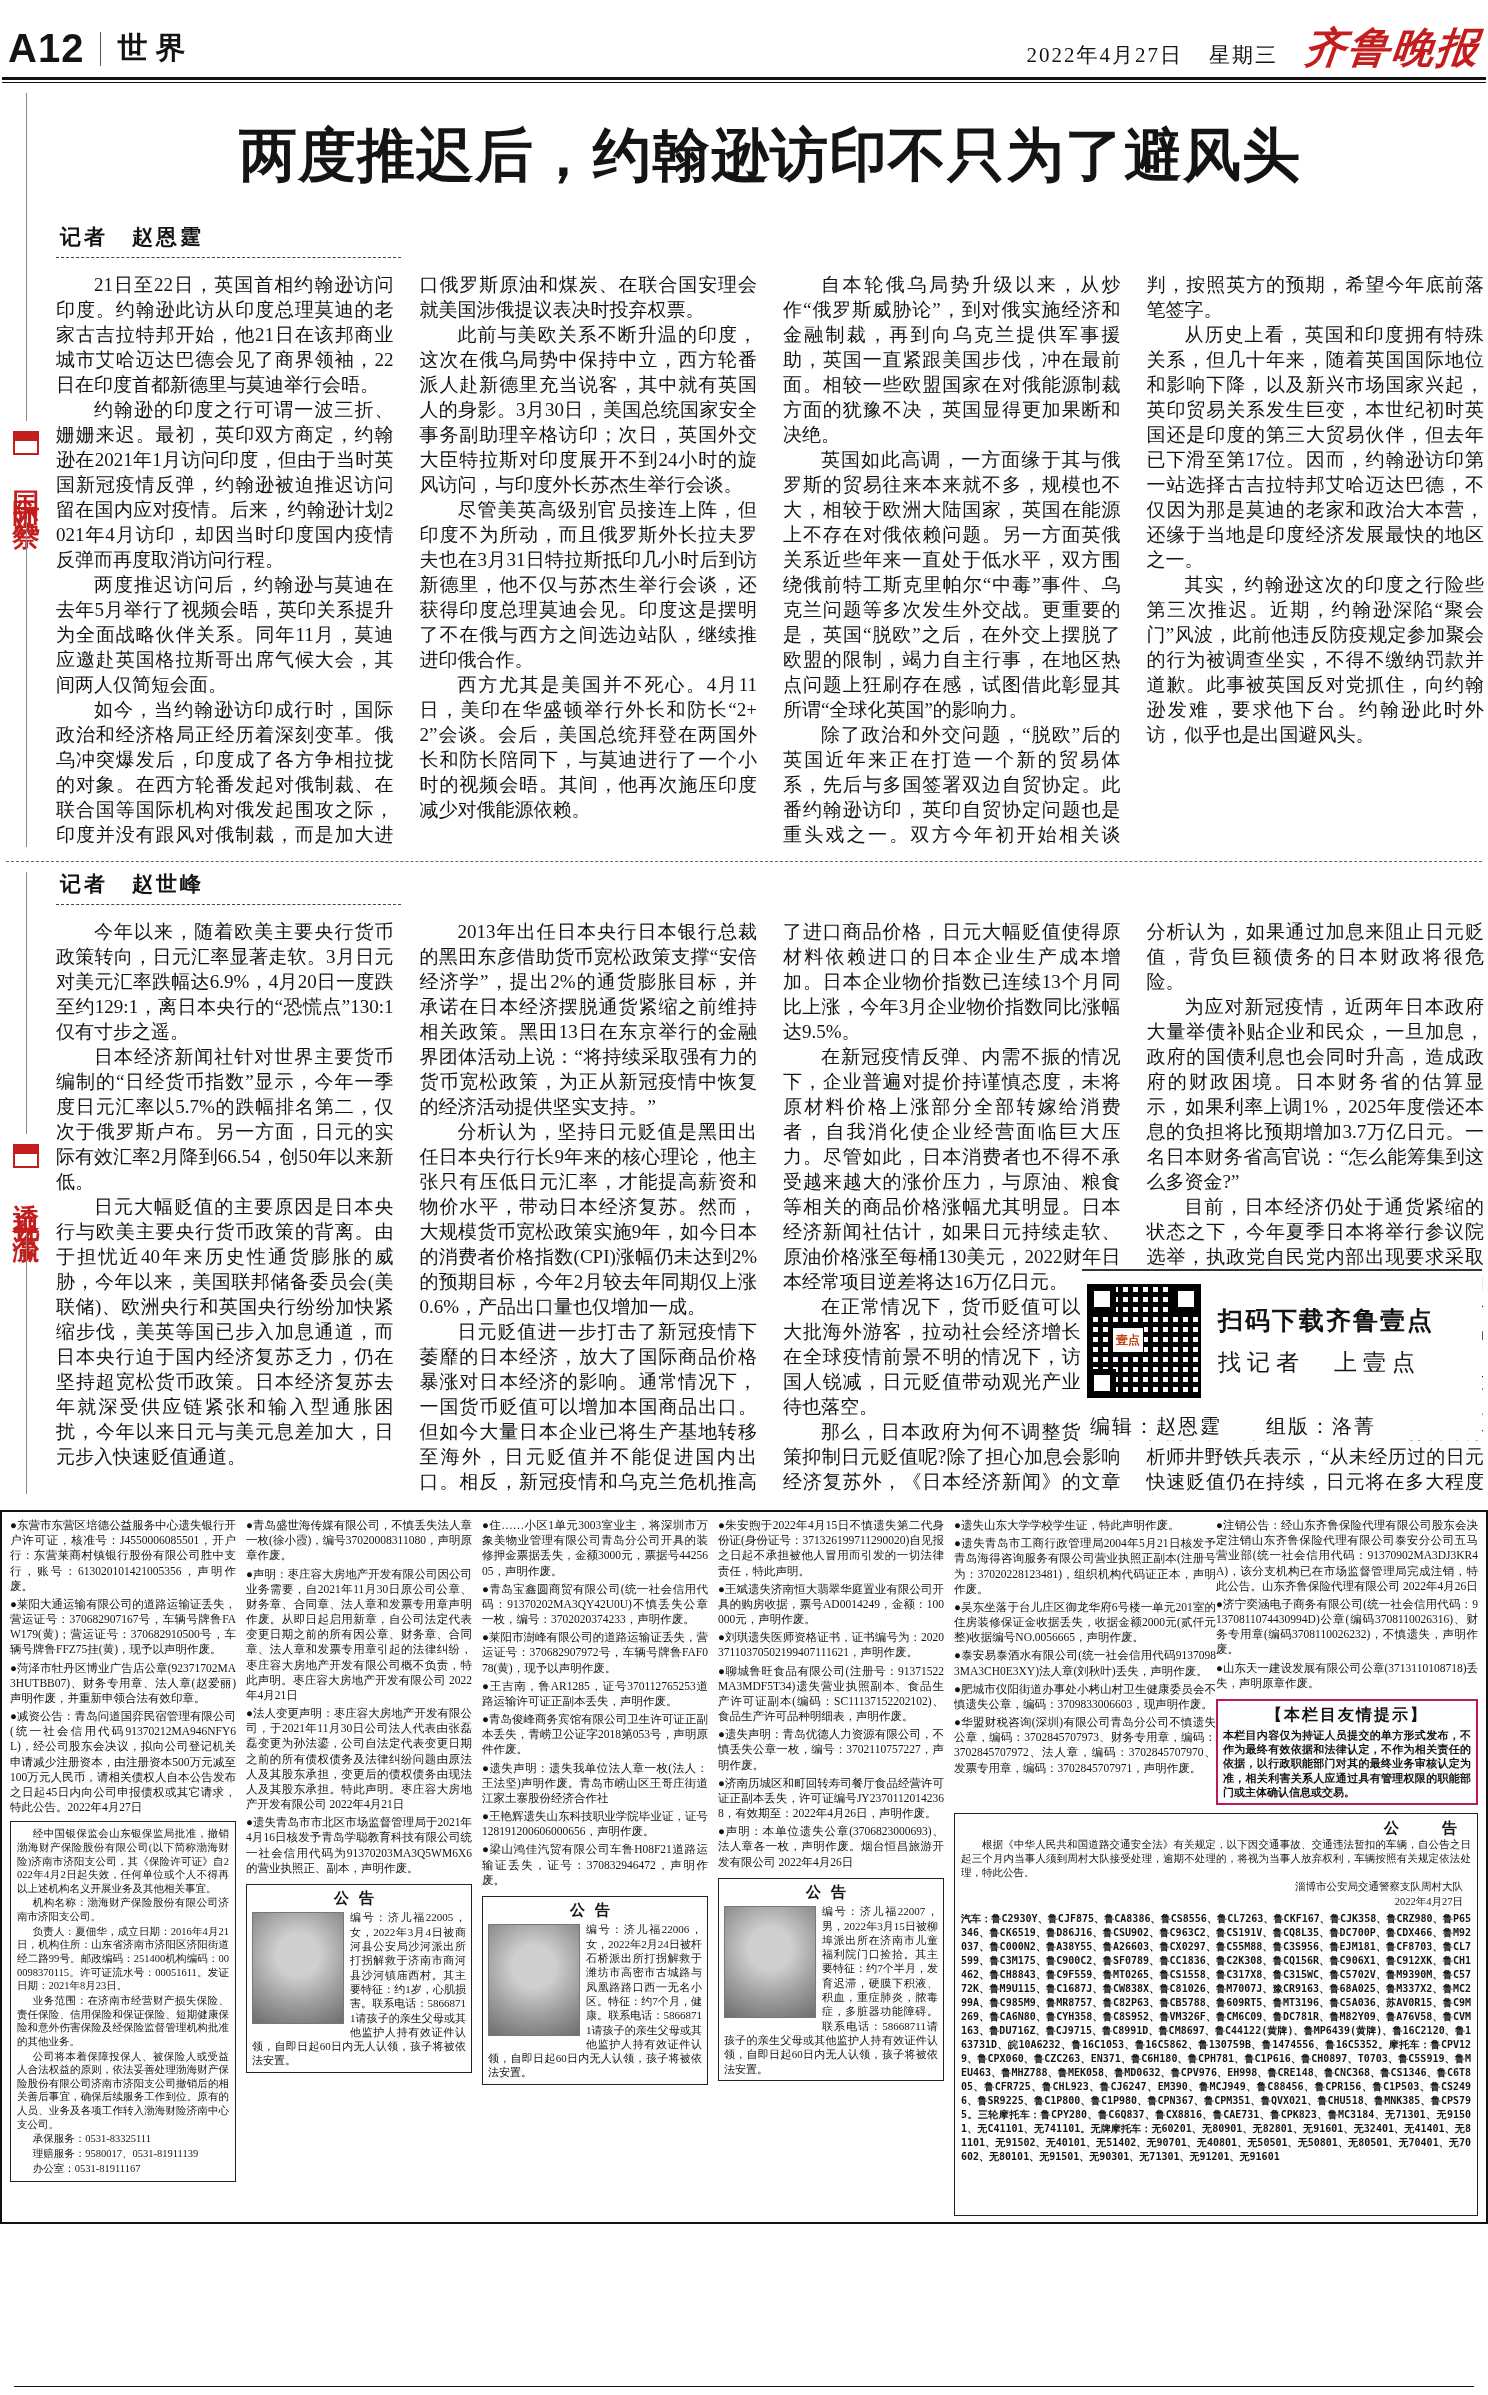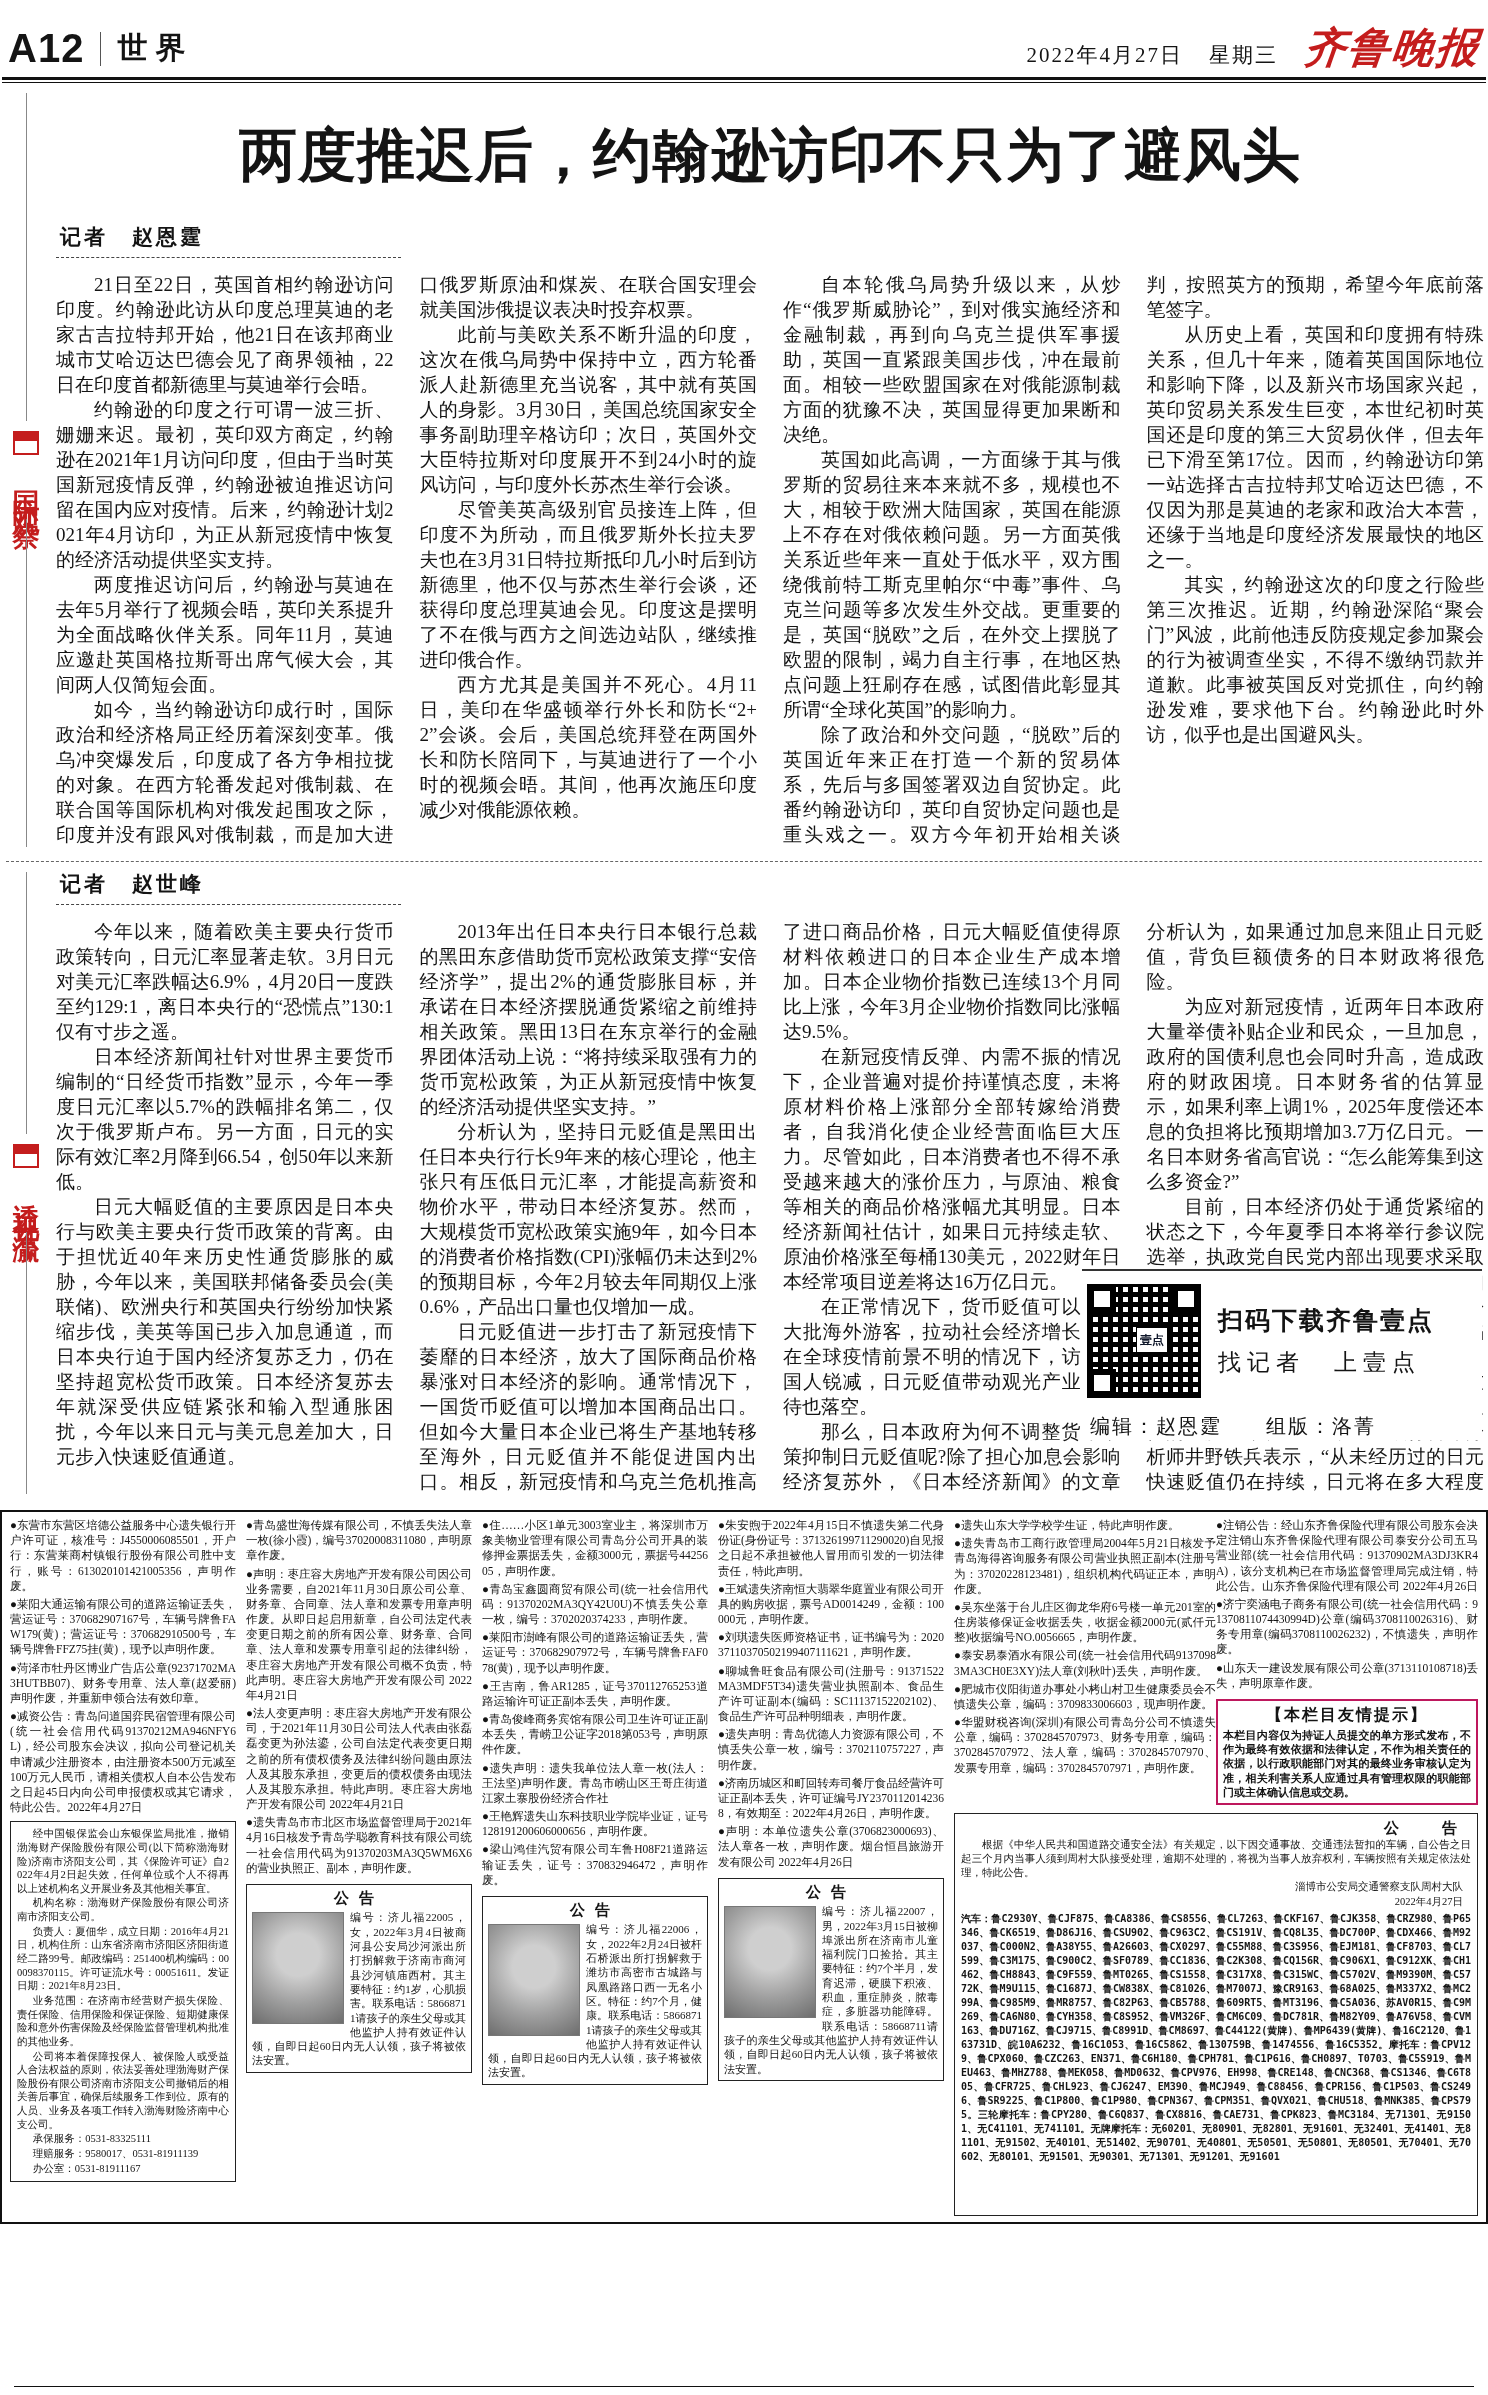--- a/index.html
+++ b/index.html
@@ -39,22 +39,22 @@
   
   .qrblock { position:absolute; right:6px; bottom:54px; width:400px; background:#fff; border-top:2px solid #333; padding:14px 4px 0 6px; }
   .qrrow { display:flex; align-items:center; gap:18px; }
   .qr { position:relative; width:112px; height:112px; flex:0 0 112px;
         background-image:
           repeating-linear-gradient(0deg,#000 0 5px,transparent 5px 10px),
           repeating-linear-gradient(90deg,#000 0 5px,transparent 5px 10px);
         outline:1px solid #000; }
   .qr .f { position:absolute; width:28px; height:28px; border:6px solid #000; background:#fff; }
   .qr .f.tl { left:0; top:0; } .qr .f.tr { right:0; top:0; } .qr .f.bl { left:0; bottom:0; }
-  .qr .ctr { position:absolute; left:48px; top:42px; width:32px; height:26px; background:#fff; border:1px solid #000;
-             font-size:12px; text-align:center; line-height:24px; color:#0f172a; font-weight:700; }
+  .qr .ctr { position:absolute; left:24px; top:42px; width:32px; height:26px; background:#fff; border:1px solid #000;
+             font-size:12px; text-align:center; line-height:24px; color:#c2410c; font-weight:700; }
   .qrtxt .l1 { font-size:25px; font-weight:700; letter-spacing:2px; }
   .qrtxt .l2 { font-size:23px; letter-spacing:6px; margin-top:10px; }
   .credits { font-size:20px; letter-spacing:2px; padding:16px 0 0 2px; }
 
   
   .ads { border:2px solid #111; margin-top:16px; height:714px; display:flex; gap:10px; padding:6px 8px; overflow:hidden; }
   .adcol { flex:0 0 226px; width:226px; overflow:hidden; font-size:11.5px; line-height:1.32; text-align:justify; }
   .adcol.wide { flex:1 1 auto; display:flex; flex-direction:column; }
   .adtwo { display:flex; gap:0; flex:0 0 auto; }
   .adtwo > div { flex:1 1 50%; overflow:hidden; font-size:11.5px; line-height:1.32; text-align:justify; }
@@ -102,21 +102,21 @@
       <div class="seg"></div>
       <div class="chip"></div>
       <div class="vtext">国际观察</div>
       <div class="seg"></div>
     </aside>
     <div class="art-main">
       <h1 class="headline">两度推迟后，约翰逊访印不只为了避风头</h1>
       <div class="byline">记者　赵恩霆</div>
       <div class="body">
           <p>21日至22日，英国首相约翰逊访问印度。约翰逊此访从印度总理莫迪的老家古吉拉特邦开始，他21日在该邦商业城市艾哈迈达巴德会见了商界领袖，22日在印度首都新德里与莫迪举行会晤。</p>
-          <p>约翰逊的印度之行可谓一波三折、姗姗来迟。最初，英印双方商定，约翰逊在2021年1月访问印度，但由于当时英国新冠疫情反弹，约翰逊被迫推迟访问留在国内应对疫情。后来，约翰逊计划2021年4月访印，为正从新冠疫情中恢复的经济活动提供坚实支持。</p>
+          <p>约翰逊的印度之行可谓一波三折、姗姗来迟。最初，英印双方商定，约翰逊在2021年1月访问印度，但由于当时英国新冠疫情反弹，约翰逊被迫推迟访问留在国内应对疫情。后来，约翰逊计划2021年4月访印，却因当时印度国内疫情反弹而再度取消访问行程。</p>
           <p>两度推迟访问后，约翰逊与莫迪在去年5月举行了视频会晤，英印关系提升为全面战略伙伴关系。同年11月，莫迪应邀赴英国格拉斯哥出席气候大会，其间两人仅简短会面。</p>
           <p>如今，当约翰逊访印成行时，国际政治和经济格局正经历着深刻变革。俄乌冲突爆发后，印度成了各方争相拉拢的对象。在西方轮番发起对俄制裁、在联合国等国际机构对俄发起围攻之际，印度并没有跟风对俄制裁，而是加大进口俄罗斯原油和煤炭、在联合国安理会就美国涉俄提议表决时投弃权票。</p>
           <p>此前与美欧关系不断升温的印度，这次在俄乌局势中保持中立，西方轮番派人赴新德里充当说客，其中就有英国人的身影。3月30日，美国总统国家安全事务副助理辛格访印；次日，英国外交大臣特拉斯对印度展开不到24小时的旋风访问，与印度外长苏杰生举行会谈。</p>
           <p>尽管美英高级别官员接连上阵，但印度不为所动，而且俄罗斯外长拉夫罗夫也在3月31日特拉斯抵印几小时后到访新德里，他不仅与苏杰生举行会谈，还获得印度总理莫迪会见。印度这是摆明了不在俄与西方之间选边站队，继续推进印俄合作。</p>
           <p>西方尤其是美国并不死心。4月11日，美印在华盛顿举行外长和防长“2+2”会谈。会后，美国总统拜登在两国外长和防长陪同下，与莫迪进行了一个小时的视频会晤。其间，他再次施压印度减少对俄能源依赖。</p>
           <p>自本轮俄乌局势升级以来，从炒作“俄罗斯威胁论”，到对俄实施经济和金融制裁，再到向乌克兰提供军事援助，英国一直紧跟美国步伐，冲在最前面。相较一些欧盟国家在对俄能源制裁方面的犹豫不决，英国显得更加果断和决绝。</p>
           <p>英国如此高调，一方面缘于其与俄罗斯的贸易往来本来就不多，规模也不大，相较于欧洲大陆国家，英国在能源上不存在对俄依赖问题。另一方面英俄关系近些年来一直处于低水平，双方围绕俄前特工斯克里帕尔“中毒”事件、乌克兰问题等多次发生外交战。更重要的是，英国“脱欧”之后，在外交上摆脱了欧盟的限制，竭力自主行事，在地区热点问题上狂刷存在感，试图借此彰显其所谓“全球化英国”的影响力。</p>
           <p>除了政治和外交问题，“脱欧”后的英国近年来正在打造一个新的贸易体系，先后与多国签署双边自贸协定。此番约翰逊访印，英印自贸协定问题也是重头戏之一。双方今年初开始相关谈判，按照英方的预期，希望今年底前落笔签字。</p>
           <p>从历史上看，英国和印度拥有特殊关系，但几十年来，随着英国国际地位和影响下降，以及新兴市场国家兴起，英印贸易关系发生巨变，本世纪初时英国还是印度的第三大贸易伙伴，但去年已下滑至第17位。因而，约翰逊访印第一站选择古吉拉特邦艾哈迈达巴德，不仅因为那是莫迪的老家和政治大本营，还缘于当地是印度经济发展最快的地区之一。</p>
           <p>其实，约翰逊这次的印度之行险些第三次推迟。近期，约翰逊深陷“聚会门”风波，此前他违反防疫规定参加聚会的行为被调查坐实，不得不缴纳罚款并道歉。此事被英国反对党抓住，向约翰逊发难，要求他下台。约翰逊此时外访，似乎也是出国避风头。</p>

